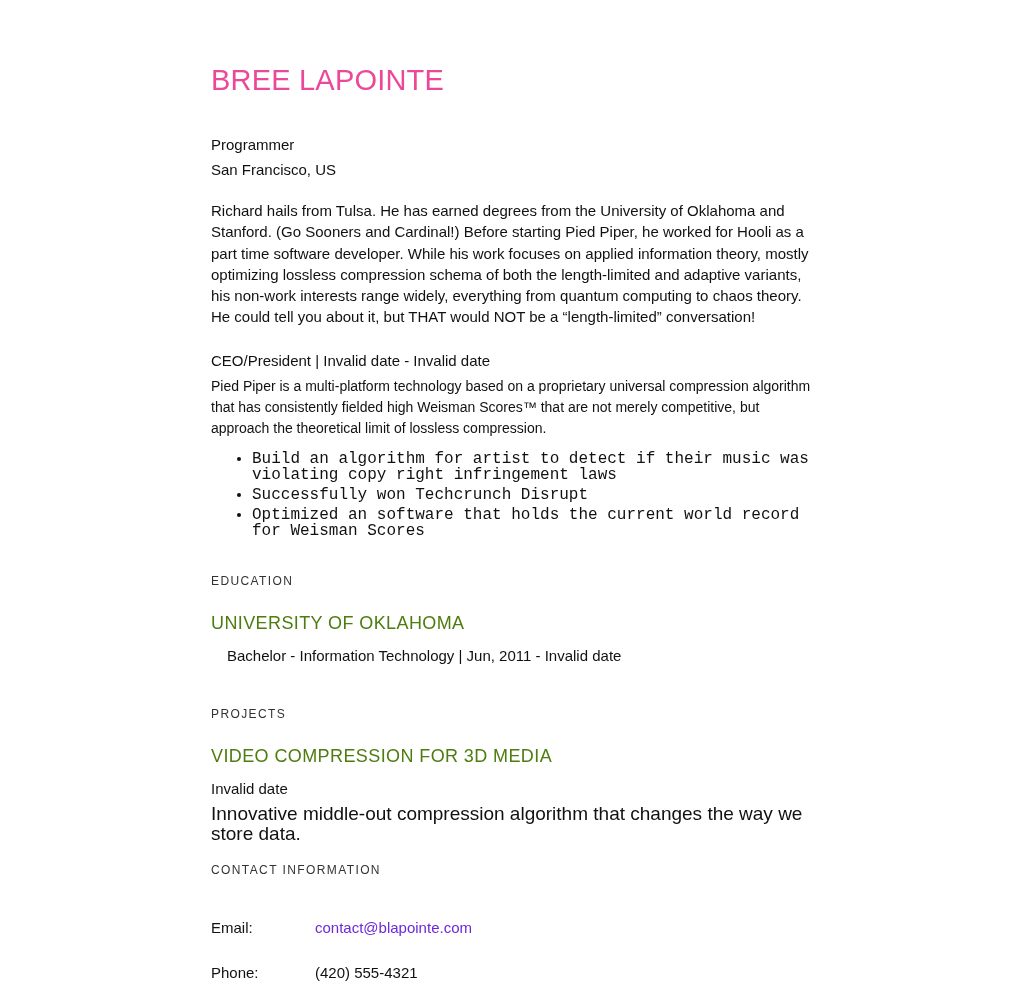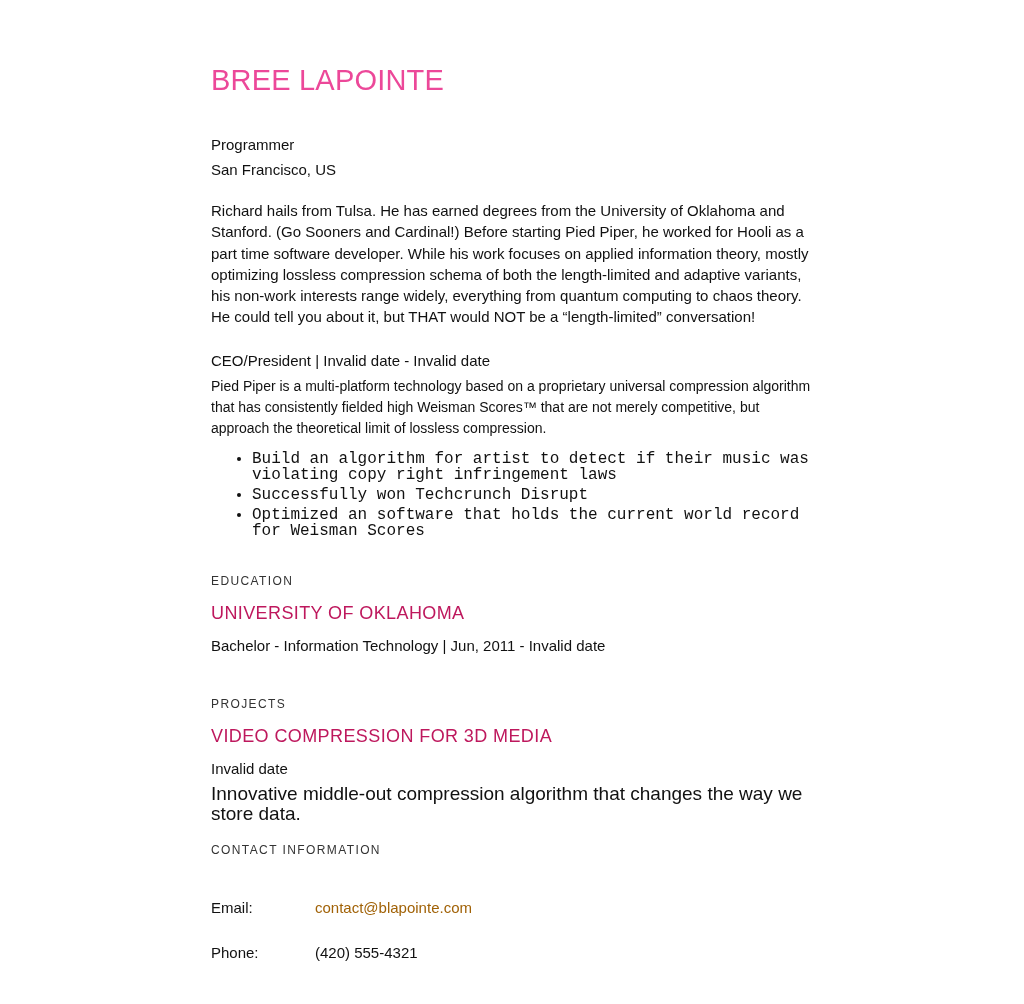--- a/index.html
+++ b/index.html
@@ -69,31 +69,32 @@
     list-style: disc outside;
   }
   ul.achievements li {
     font-size: 16px;
     line-height: 16px;
     margin-bottom: 4px;
     font-family: Liberation Mono, monospace;
   }
 
   .sub-heading {
-    margin-top: 14px;
+    margin-top: 24px;
     font-size: 18px;
     font-weight: 400;
     letter-spacing: 0.4px;
-    color: #be185d;
+    color: #4d7c0f;
     line-height: 22px;
   }
   .detail-line {
     margin-top: 12px;
     font-size: 15px;
     line-height: 20px;
+    margin-left: 16px;
   }
   .proj-date {
     margin-top: 12px;
     font-size: 15px;
     line-height: 20px;
   }
   .proj-desc {
     margin-top: 5px;
     font-size: 19px;
     line-height: 20px;
@@ -141,21 +142,21 @@
 
     <div class="section-heading sec-proj">PROJECTS</div>
     <div class="sub-heading">VIDEO COMPRESSION FOR 3D MEDIA</div>
     <div class="proj-date">Invalid date</div>
     <p class="proj-desc">Innovative middle-out compression algorithm that changes the way we store data.</p>
 
     <div class="section-heading sec-contact">CONTACT INFORMATION</div>
     <div class="contact-rows">
       <div class="contact-row">
         <span class="contact-label">Email:</span>
-        <a class="email-link" style="color: #a16207;">contact@blapointe.com</a>
+        <a class="email-link" style="color: #6d28d9;">contact@blapointe.com</a>
       </div>
       <div class="contact-row">
         <span class="contact-label">Phone:</span>
         <span>(420) 555-4321</span>
       </div>
     </div>
 
   </div>
 </div>
 

